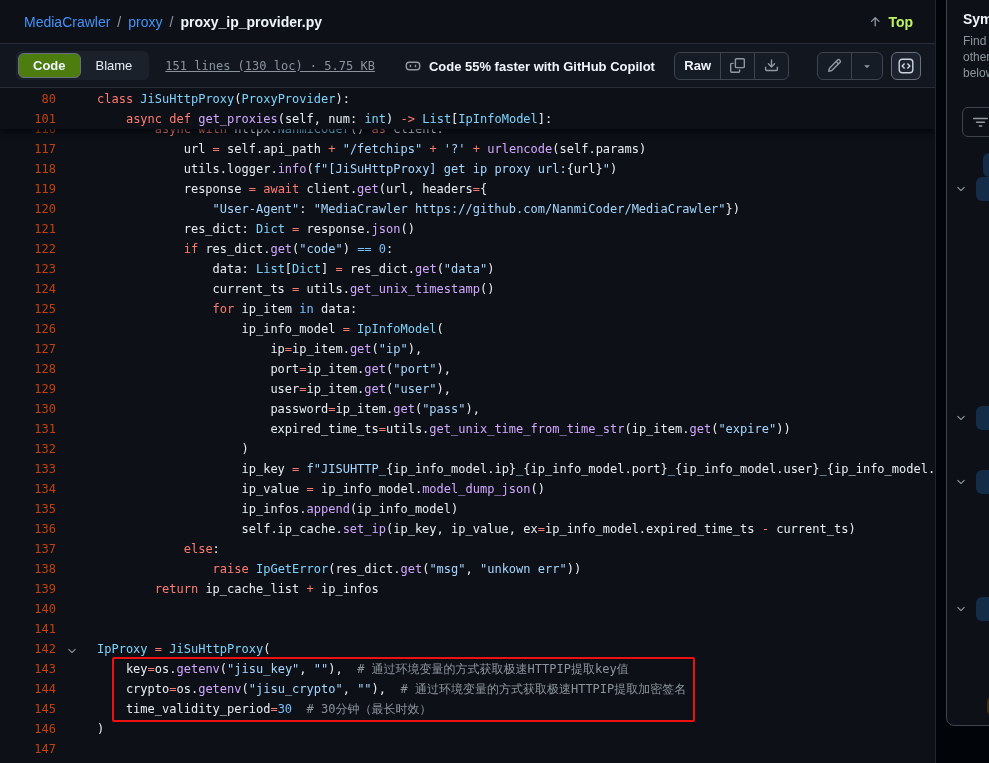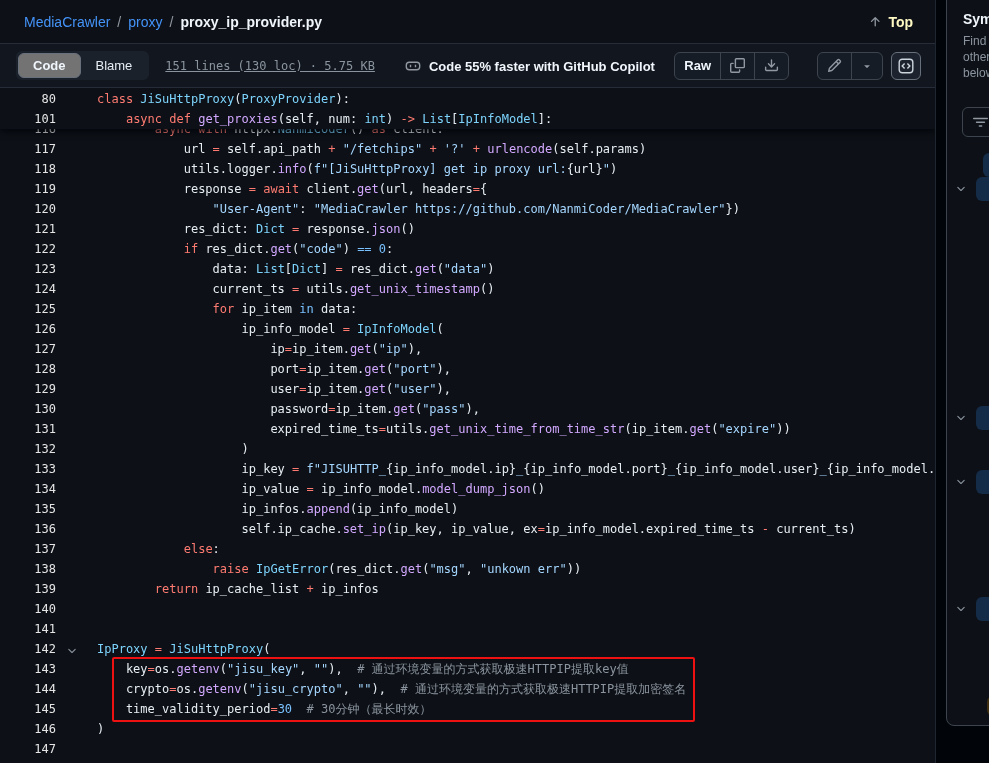--- a/index.html
+++ b/index.html
@@ -6,44 +6,44 @@
   html,body { width:989px; height:763px; overflow:hidden; }
   body { background:#010409; font-family:"Liberation Sans", sans-serif; position:relative; }
 
   
   .main { position:absolute; left:0; top:0; width:936px; height:763px; background:#0d1117; border-right:1px solid #1f2630; }
 
   .breadcrumb-bar { height:44px; border-bottom:1px solid #262d38; display:flex; align-items:center; padding:0 22px 0 24px; font-size:14px; }
   .crumb-link { color:#4493f8; text-decoration:none; cursor:pointer; }
   .crumb-sep { color:#9198a1; margin:0 7px; }
   .crumb-file { color:#f0f6fc; font-weight:700; }
-  .top-btn { margin-left:auto; display:flex; align-items:center; gap:6px; color:#fef9c3; font-weight:600; font-size:14px; cursor:pointer; }
+  .top-btn { margin-left:auto; display:flex; align-items:center; gap:6px; color:#bef264; font-weight:600; font-size:14px; cursor:pointer; }
   .top-btn svg { fill:#9198a1; }
 
   .toolbar { height:44px; border-bottom:1px solid #262d38; background:#12171f; display:flex; align-items:center; padding:0 14px 0 16px; }
   .seg-tabs { display:flex; background:#1b212b; border-radius:6px; padding:2px; }
   .seg-tab { font-size:13px; padding:4px 14px; border-radius:6px; color:#e6edf3; border:1px solid transparent; cursor:pointer; background:transparent; font-family:inherit; }
-  .seg-tab.active { background:#737373; border-color:#68707c; color:#f0f6fc; font-weight:600; }
+  .seg-tab.active { background:#4d7c0f; border-color:#68707c; color:#f0f6fc; font-weight:600; }
   .file-meta { color:#8b949e; font-size:12px; margin-left:16px; font-family:"DejaVu Sans Mono", monospace;text-decoration:underline; }
   .copilot { display:flex; align-items:flex-end; gap:8px; margin-left:30px; color:#f0f6fc; font-size:13px; font-weight:600; }
   .copilot svg { stroke:#9198a1; }
 
   .btn-group { display:flex; border:1px solid #3d444d; border-radius:6px; overflow:hidden; height:28px; background:#161c26; }
   .btn-seg { display:flex; align-items:center; justify-content:center; padding:0 9px; color:#f0f6fc; font-size:13px; font-weight:600; cursor:pointer; border-left:1px solid #3d444d; }
   .btn-seg:first-child { border-left:none; }
   .btn-seg svg { fill:#9198a1; }
   .grp-raw { margin-left:auto; }
   .grp-edit { margin-left:28px; }
   .sym-toggle { margin-left:8px; width:30px; height:28px; border:1px solid #68707c; background:#1c232e; border-radius:6px; display:flex; align-items:center; justify-content:center; cursor:pointer; }
   .sym-toggle svg { stroke:#cdd5dd; }
 
   
   .code-area { position:relative; height:675px; background:#0d1117; overflow:hidden; }
   .code-row { display:flex; height:20px; font-family:"DejaVu Sans Mono", monospace; font-size:12px; line-height:20px; }
-  .ln { width:56px; text-align:right; color:#e5e5e5; flex:none; cursor:pointer; }
+  .ln { width:56px; text-align:right; color:#c2410c; flex:none; cursor:pointer; }
   .gutter { width:41px; flex:none; position:relative; }
   .gutter .fold { position:absolute; left:10px; top:4px; cursor:pointer; }
   .codetext { white-space:pre; overflow:hidden; }
   .tk-k{color:#ff7b72} .tk-f{color:#d2a8ff} .tk-s{color:#a5d6ff} .tk-c{color:#79c0ff}
   .tk-t{color:#7dd3fc} .tk-m{color:#8b949e} .tk-p{color:#e6edf3}
 
   .sticky-ctx { position:relative; z-index:3; background:#0d1117; padding-top:1px; box-shadow:0 3px 6px rgba(1,4,9,0.75); }
   .clip-row { height:10px; overflow:hidden; }
   .clip-row .code-row { margin-top:-10px; }
 

